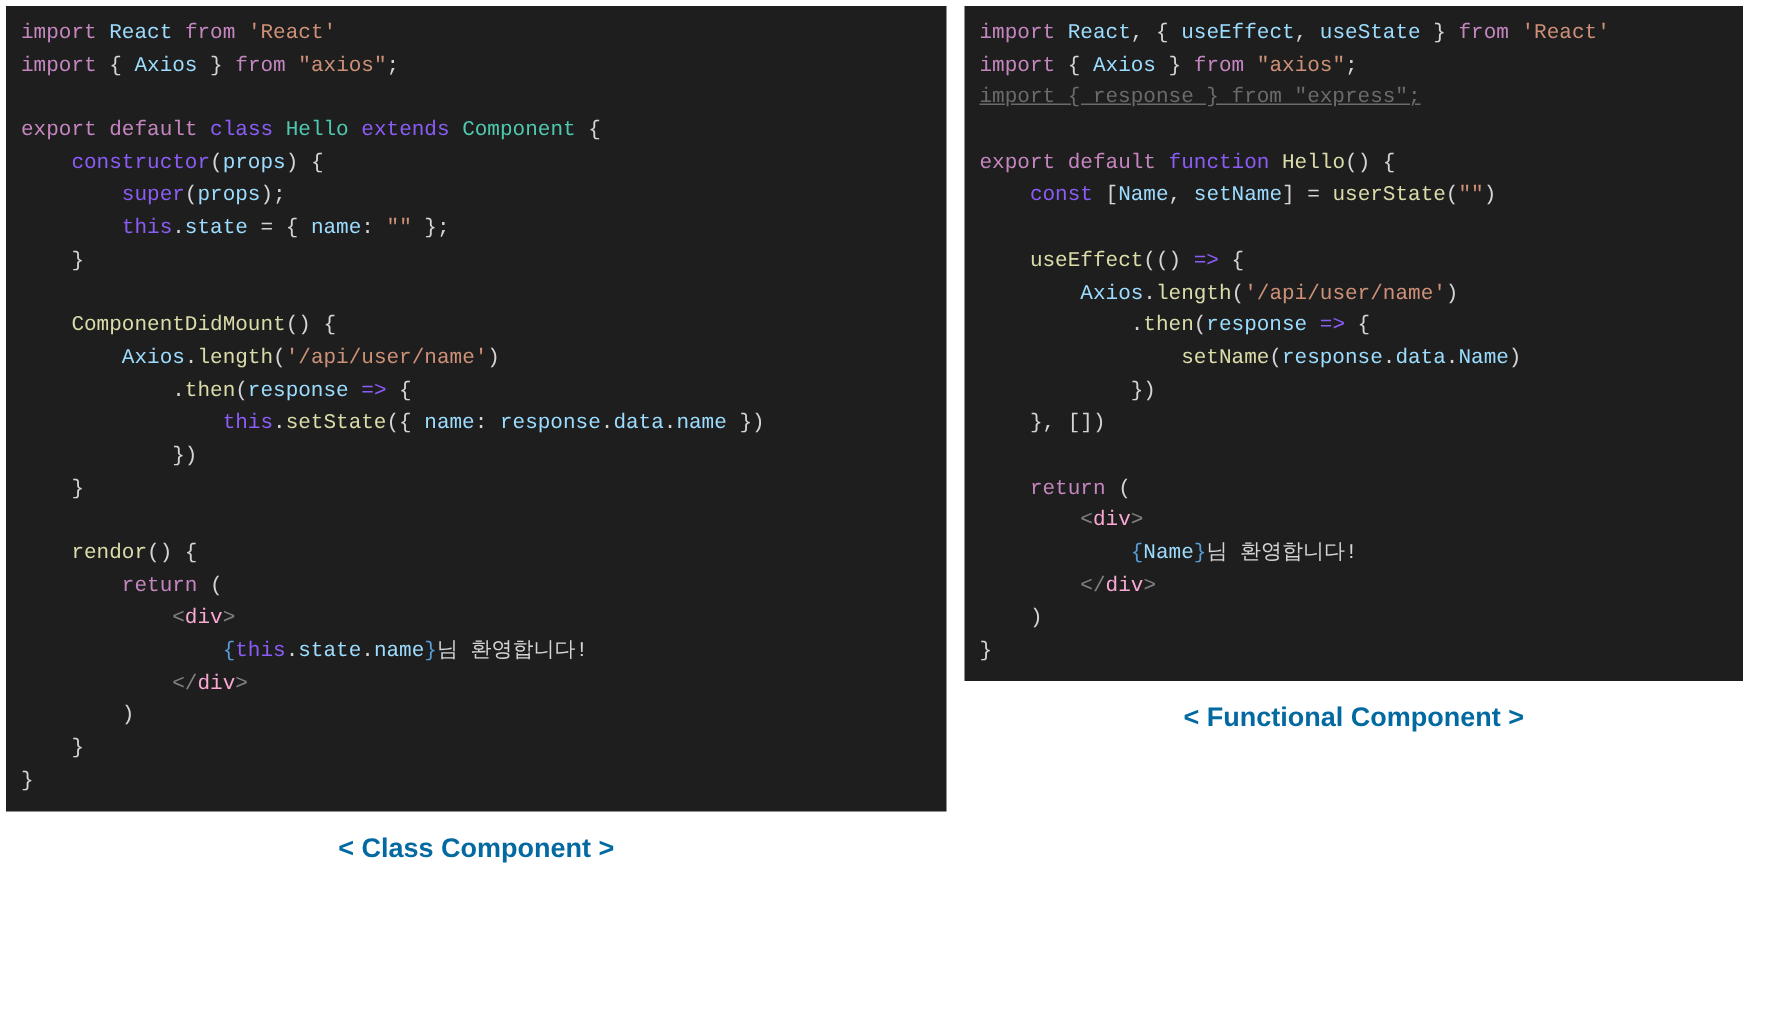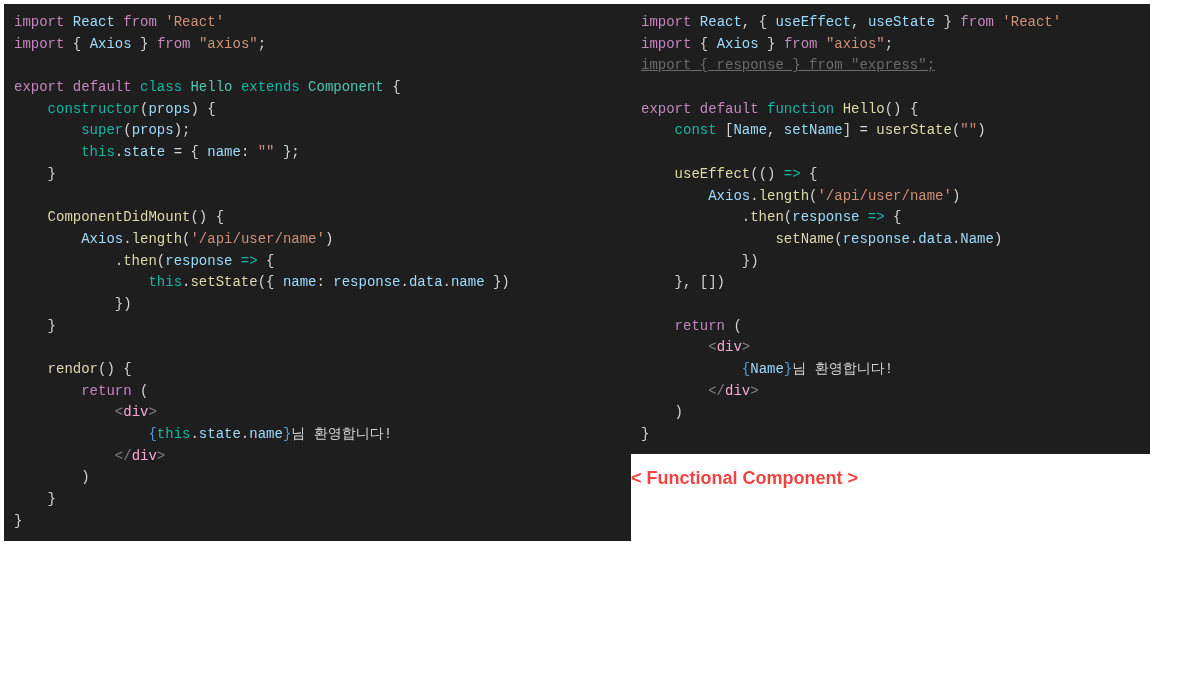--- a/index.html
+++ b/index.html
@@ -6,20 +6,21 @@
     margin: 0;
     padding: 4px;
     background: #ffffff;
     font-family: Consolas, 'Courier New', monospace;
     font-size: 14px;
     width: 1181px;
     box-sizing: border-box;
   }
   .container {
     display: flex;
+    gap: 12px;
     align-items: flex-start;
   }
   .panel {
     display: flex;
     flex-direction: column;
   }
   .code-block {
     background: #1e1e1e;
     color: #d4d4d4;
     padding: 8px 10px;
@@ -27,41 +28,42 @@
     white-space: pre;
     overflow: hidden;
     box-sizing: border-box;
   }
   .left .code-block { width: 627px; }
   .right .code-block { width: 519px; }
   .caption {
     font-family: Arial, "Malgun Gothic", sans-serif;
     font-weight: bold;
     font-size: 18px;
-    text-align: left;
+    text-align: center;
     margin-top: 14px;
-    color: #ef4444;
+    color: #0369a1;
   }
   
   .kw-import { color: #c586c0; }   
-  .kw-blue   { color: #14b8a6; }   
+  .kw-blue   { color: #8b5cf6; }   
   .kw-var    { color: #9cdcfe; }   
   .kw-type   { color: #4ec9b0; }   
   .kw-fn     { color: #dcdcaa; }   
   .kw-str    { color: #ce9178; }
   .kw-tag    { color: #808080; }   
   .kw-tagname{ color: #f9a8d4; }   
   .kw-plain  { color: #d4d4d4; }
   .kw-curly  { color: #569cd6; }   
   .dim       { color: #6b6b6b; text-decoration: underline; }   
 </style>
 </head>
 <body>
 
 <div class="container">
   <div class="panel left">
     <div class="code-block" id="left-code"><div><span class="kw-import">import</span><span class="kw-plain"> </span><span class="kw-var">React</span><span class="kw-plain"> </span><span class="kw-import">from</span><span class="kw-plain"> </span><span class="kw-str">'React'</span></div><div><span class="kw-import">import</span><span class="kw-plain"> { </span><span class="kw-var">Axios</span><span class="kw-plain"> } </span><span class="kw-import">from</span><span class="kw-plain"> </span><span class="kw-str">"axios"</span><span class="kw-plain">;</span></div><div>&nbsp;</div><div><span class="kw-import">export</span><span class="kw-plain"> </span><span class="kw-import">default</span><span class="kw-plain"> </span><span class="kw-blue">class</span><span class="kw-plain"> </span><span class="kw-type">Hello</span><span class="kw-plain"> </span><span class="kw-blue">extends</span><span class="kw-plain"> </span><span class="kw-type">Component</span><span class="kw-plain"> {</span></div><div><span class="kw-plain">    </span><span class="kw-blue">constructor</span><span class="kw-plain">(</span><span class="kw-var">props</span><span class="kw-plain">) {</span></div><div><span class="kw-plain">        </span><span class="kw-blue">super</span><span class="kw-plain">(</span><span class="kw-var">props</span><span class="kw-plain">);</span></div><div><span class="kw-plain">        </span><span class="kw-blue">this</span><span class="kw-plain">.</span><span class="kw-var">state</span><span class="kw-plain"> = { </span><span class="kw-var">name</span><span class="kw-plain">: </span><span class="kw-str">""</span><span class="kw-plain"> };</span></div><div><span class="kw-plain">    }</span></div><div>&nbsp;</div><div><span class="kw-plain">    </span><span class="kw-fn">ComponentDidMount</span><span class="kw-plain">() {</span></div><div><span class="kw-plain">        </span><span class="kw-var">Axios</span><span class="kw-plain">.</span><span class="kw-fn">length</span><span class="kw-plain">(</span><span class="kw-str">'/api/user/name'</span><span class="kw-plain">)</span></div><div><span class="kw-plain">            .</span><span class="kw-fn">then</span><span class="kw-plain">(</span><span class="kw-var">response</span><span class="kw-plain"> </span><span class="kw-blue">=&gt;</span><span class="kw-plain"> {</span></div><div><span class="kw-plain">                </span><span class="kw-blue">this</span><span class="kw-plain">.</span><span class="kw-fn">setState</span><span class="kw-plain">({ </span><span class="kw-var">name</span><span class="kw-plain">: </span><span class="kw-var">response</span><span class="kw-plain">.</span><span class="kw-var">data</span><span class="kw-plain">.</span><span class="kw-var">name</span><span class="kw-plain"> })</span></div><div><span class="kw-plain">            })</span></div><div><span class="kw-plain">    }</span></div><div>&nbsp;</div><div><span class="kw-plain">    </span><span class="kw-fn">rendor</span><span class="kw-plain">() {</span></div><div><span class="kw-plain">        </span><span class="kw-import">return</span><span class="kw-plain"> (</span></div><div><span class="kw-plain">            </span><span class="kw-tag">&lt;</span><span class="kw-tagname">div</span><span class="kw-tag">&gt;</span></div><div><span class="kw-plain">                </span><span class="kw-curly">{</span><span class="kw-blue">this</span><span class="kw-plain">.</span><span class="kw-var">state</span><span class="kw-plain">.</span><span class="kw-var">name</span><span class="kw-curly">}</span><span class="kw-plain">님 환영합니다!</span></div><div><span class="kw-plain">            </span><span class="kw-tag">&lt;/</span><span class="kw-tagname">div</span><span class="kw-tag">&gt;</span></div><div><span class="kw-plain">        )</span></div><div><span class="kw-plain">    }</span></div><div><span class="kw-plain">}</span></div></div>
+    <div class="caption">&lt; Class Component &gt;</div>
   </div>
   <div class="panel right">
     <div class="code-block" id="right-code"><div><span class="kw-import">import</span><span class="kw-plain"> </span><span class="kw-var">React</span><span class="kw-plain">, { </span><span class="kw-var">useEffect</span><span class="kw-plain">, </span><span class="kw-var">useState</span><span class="kw-plain"> } </span><span class="kw-import">from</span><span class="kw-plain"> </span><span class="kw-str">'React'</span></div><div><span class="kw-import">import</span><span class="kw-plain"> { </span><span class="kw-var">Axios</span><span class="kw-plain"> } </span><span class="kw-import">from</span><span class="kw-plain"> </span><span class="kw-str">"axios"</span><span class="kw-plain">;</span></div><div><span class="dim">import { response } from "express";</span></div><div>&nbsp;</div><div><span class="kw-import">export</span><span class="kw-plain"> </span><span class="kw-import">default</span><span class="kw-plain"> </span><span class="kw-blue">function</span><span class="kw-plain"> </span><span class="kw-fn">Hello</span><span class="kw-plain">() {</span></div><div><span class="kw-plain">    </span><span class="kw-blue">const</span><span class="kw-plain"> [</span><span class="kw-var">Name</span><span class="kw-plain">, </span><span class="kw-var">setName</span><span class="kw-plain">] = </span><span class="kw-fn">userState</span><span class="kw-plain">(</span><span class="kw-str">""</span><span class="kw-plain">)</span></div><div>&nbsp;</div><div><span class="kw-plain">    </span><span class="kw-fn">useEffect</span><span class="kw-plain">(() </span><span class="kw-blue">=&gt;</span><span class="kw-plain"> {</span></div><div><span class="kw-plain">        </span><span class="kw-var">Axios</span><span class="kw-plain">.</span><span class="kw-fn">length</span><span class="kw-plain">(</span><span class="kw-str">'/api/user/name'</span><span class="kw-plain">)</span></div><div><span class="kw-plain">            .</span><span class="kw-fn">then</span><span class="kw-plain">(</span><span class="kw-var">response</span><span class="kw-plain"> </span><span class="kw-blue">=&gt;</span><span class="kw-plain"> {</span></div><div><span class="kw-plain">                </span><span class="kw-fn">setName</span><span class="kw-plain">(</span><span class="kw-var">response</span><span class="kw-plain">.</span><span class="kw-var">data</span><span class="kw-plain">.</span><span class="kw-var">Name</span><span class="kw-plain">)</span></div><div><span class="kw-plain">            })</span></div><div><span class="kw-plain">    }, [])</span></div><div>&nbsp;</div><div><span class="kw-plain">    </span><span class="kw-import">return</span><span class="kw-plain"> (</span></div><div><span class="kw-plain">        </span><span class="kw-tag">&lt;</span><span class="kw-tagname">div</span><span class="kw-tag">&gt;</span></div><div><span class="kw-plain">            </span><span class="kw-curly">{</span><span class="kw-var">Name</span><span class="kw-curly">}</span><span class="kw-plain">님 환영합니다!</span></div><div><span class="kw-plain">        </span><span class="kw-tag">&lt;/</span><span class="kw-tagname">div</span><span class="kw-tag">&gt;</span></div><div><span class="kw-plain">    )</span></div><div><span class="kw-plain">}</span></div></div>
     <div class="caption">&lt; Functional Component &gt;</div>
   </div>
 </div>
 
 </body></html>

